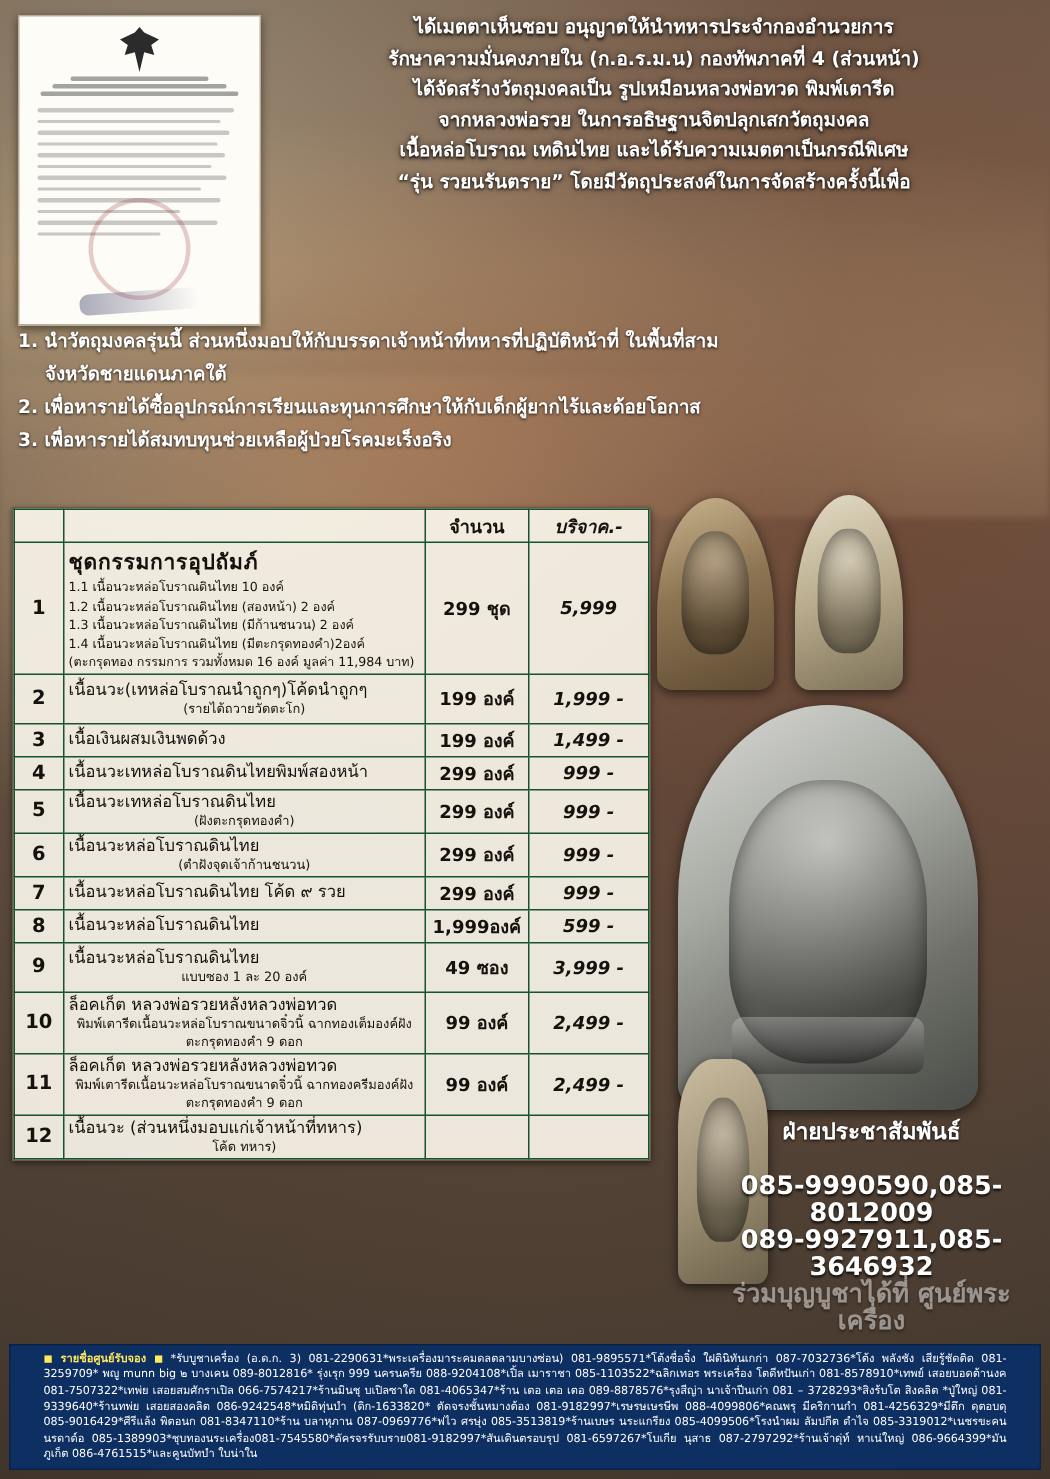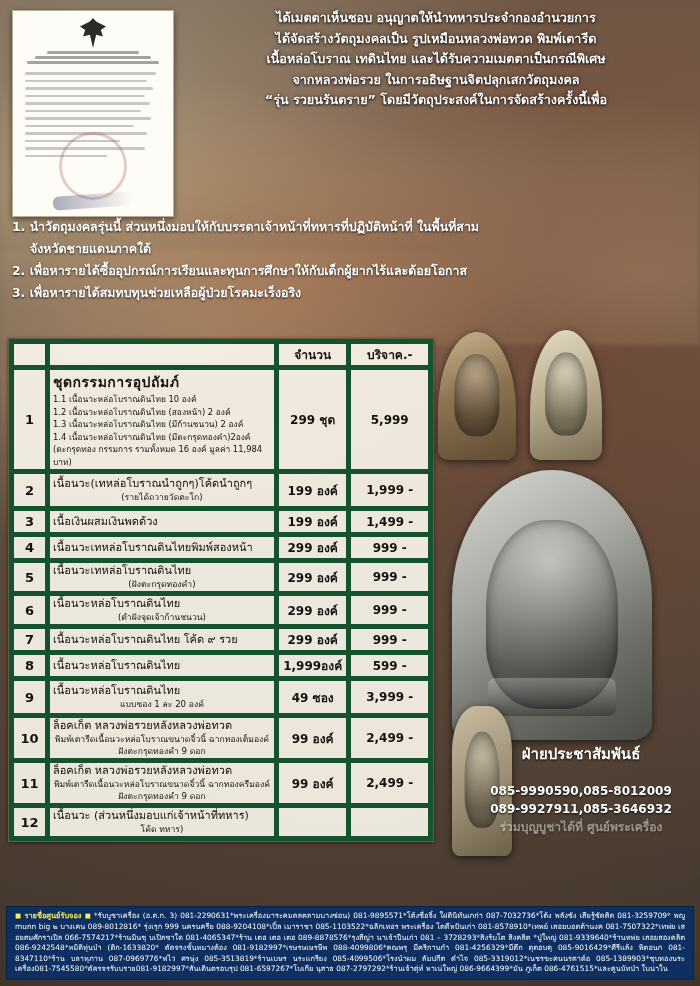--- a/index.html
+++ b/index.html
@@ -89,25 +89,25 @@
   .bullets .b.indent{padding-left:18px;}
 
   
   .tablewrap{
     position:absolute;left:8px;top:338px;width:424px;
     background:rgba(247,243,232,.93);
     border:1px solid #6a5a46;
     box-shadow:0 1px 4px rgba(0,0,0,.5);
   }
   table{border-collapse:collapse;width:100%;font-size:10px;color:#15110c;}
-  td,th{border:5px solid #14532d;padding:1px 3px;vertical-align:middle;}
+  td,th{border:1px solid #14532d;padding:1px 3px;vertical-align:middle;}
   .c-no{width:26px;text-align:center;font-size:13px;font-weight:700;}
   .c-desc{width:240px;}
   .c-qty{width:62px;text-align:center;font-size:12px;font-weight:700;}
-  .c-price{width:74px;text-align:center;font-size:12px;font-weight:700;}
+  .c-price{width:74px;text-align:center;font-size:12px;font-weight:700;font-style:italic;}
   thead th{background:rgba(247,243,232,.2);font-size:10.5px;font-weight:700;}
   .hdr-title{font-size:14px;font-weight:700;text-align:left;letter-spacing:.5px;}
   .sub{font-size:8.4px;line-height:12.5px;display:block;}
   .desc-main{font-size:11px;line-height:14px;text-align:left;display:block;}
   .desc-small{font-size:8.6px;line-height:12px;text-align:center;display:block;}
   .row-tall td{height:30px;}
 
   
   .am{position:absolute;}
   .am1{left:438px;top:332px;width:78px;height:128px;}
@@ -144,30 +144,30 @@
     border-radius:8px;
   }
 
   
   .contact{
     position:absolute;left:470px;top:742px;width:222px;
     text-align:center;color:#ffffff;font-weight:700;
     text-shadow:0 1px 2px rgba(0,0,0,.9);
   }
   .contact .t{font-size:15px;margin-bottom:16px;}
-  .contact .p{font-size:12px;line-height:18px;}
+  .contact .p{font-size:17px;line-height:18px;}
   .contact .p.fade{opacity:.45;}
 
   
   .footer{
     position:absolute;left:6px;bottom:6px;width:688px;
     background:#0e2f62;
     color:#ffffff;
     border:1px solid #0a2247;
-    padding:4px 8px;
+    padding:4px 22px;
     box-sizing:border-box;
     font-size:7.4px;line-height:10.6px;
     text-align:justify;
   }
   .footer .lead{color:#ffe95e;font-weight:700;}
 </style>
 </head>
 <body>
 
 <div class="page">
@@ -192,23 +192,24 @@
       <div class="ln" style="width:70%"></div>
       <div class="ln" style="width:88%"></div>
       <div class="ln" style="width:60%"></div>
     </div>
     <div class="stamp"></div>
     <div class="sign"></div>
   </div>
 
   <div class="intro">
     <span class="l">ได้เมตตาเห็นชอบ    อนุญาตให้นำทหารประจำกองอำนวยการ</span>
+    <span class="l">รักษาความมั่นคงภายใน (ก.อ.ร.ม.น) กองทัพภาคที่  4 (ส่วนหน้า)</span>
     <span class="l">ได้จัดสร้างวัตถุมงคลเป็น  รูปเหมือนหลวงพ่อทวด   พิมพ์เตารีด</span>
+    <span class="l">จากหลวงพ่อรวย ในการอธิษฐานจิตปลุกเสกวัตถุมงคล</span>
     <span class="l">เนื้อหล่อโบราณ  เทดินไทย และได้รับความเมตตาเป็นกรณีพิเศษ</span>
-    <span class="l">จากหลวงพ่อรวย ในการอธิษฐานจิตปลุกเสกวัตถุมงคล</span>
     <span class="l">“รุ่น รวยนรันตราย”  โดยมีวัตถุประสงค์ในการจัดสร้างครั้งนี้เพื่อ</span>
   </div>
 
   <div class="bullets">
     <span class="b">1. นำวัตถุมงคลรุ่นนี้ ส่วนหนึ่งมอบให้กับบรรดาเจ้าหน้าที่ทหารที่ปฏิบัติหน้าที่ ในพื้นที่สาม</span>
     <span class="b indent">จังหวัดชายแดนภาคใต้</span>
     <span class="b">2. เพื่อหารายได้ซื้ออุปกรณ์การเรียนและทุนการศึกษาให้กับเด็กผู้ยากไร้และด้อยโอกาส</span>
     <span class="b">3. เพื่อหารายได้สมทบทุนช่วยเหลือผู้ป่วยโรคมะเร็งอริง</span>
   </div>
 

